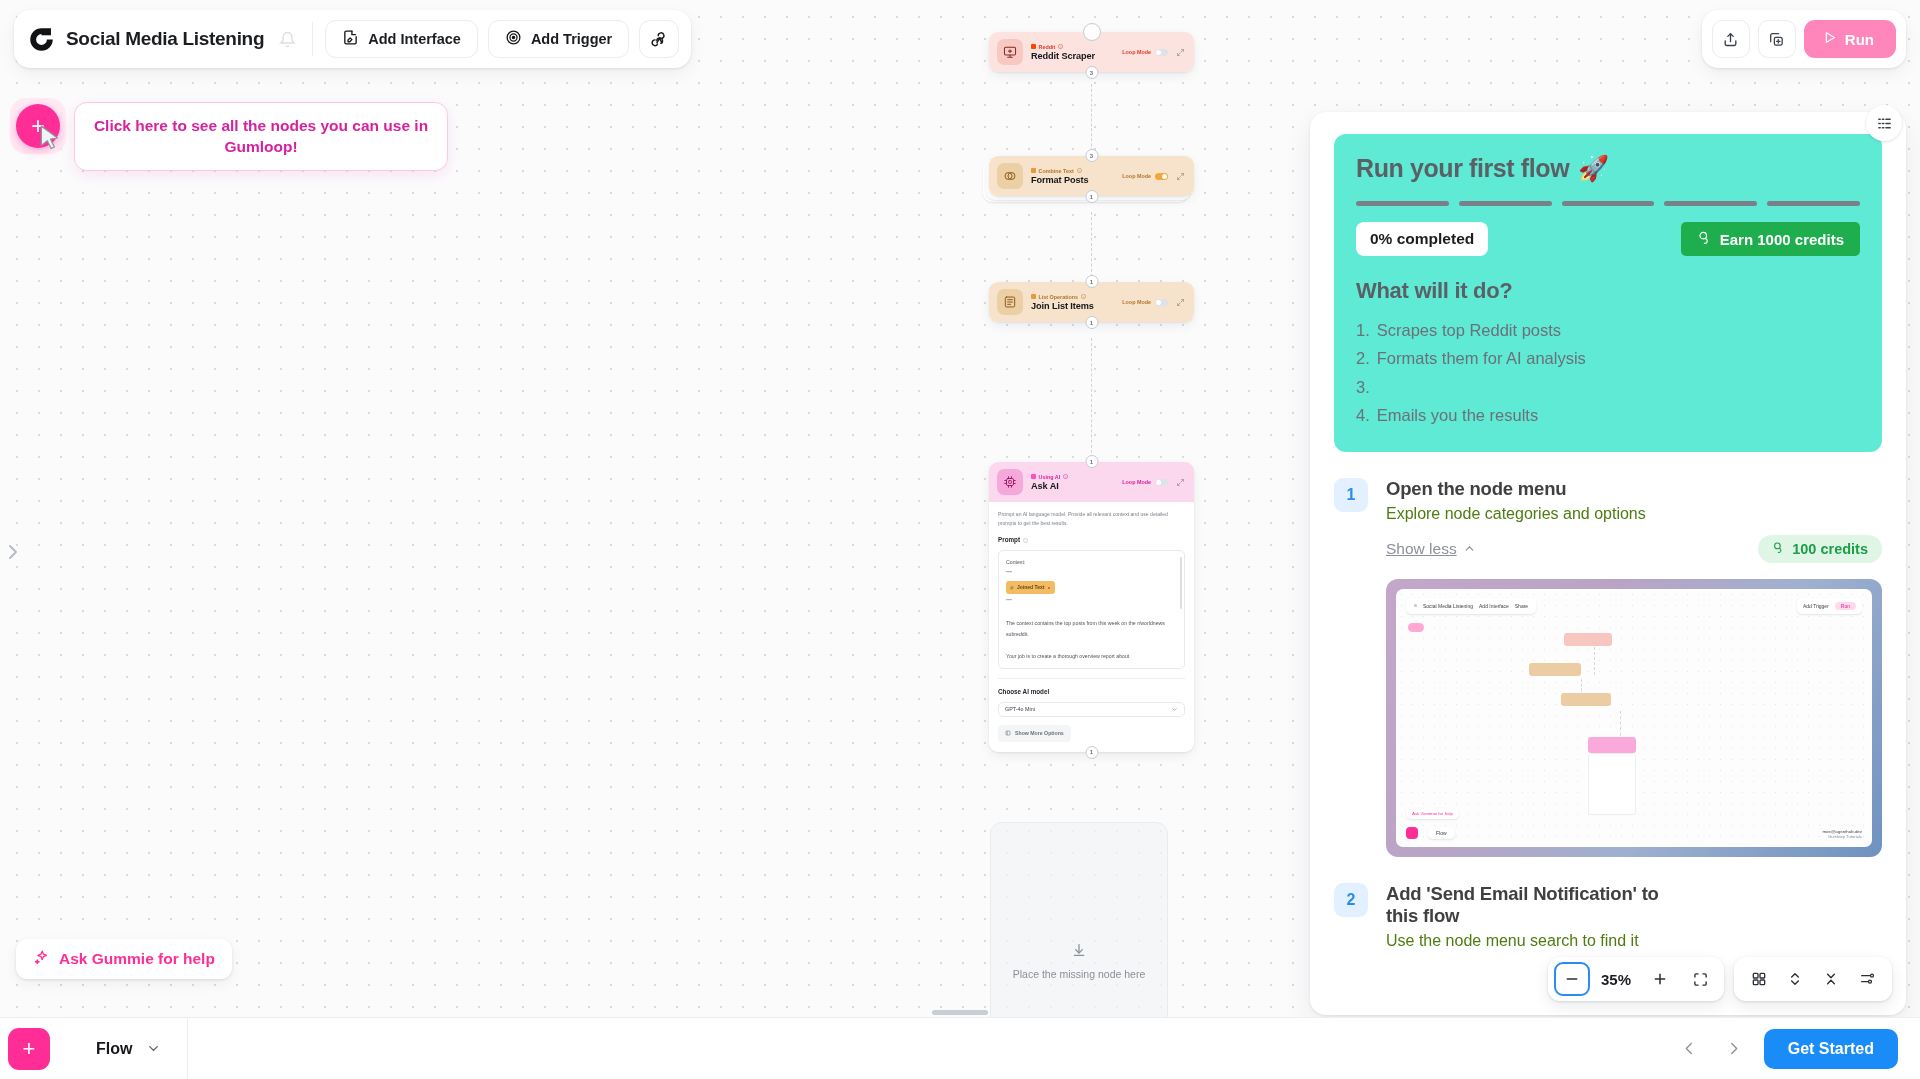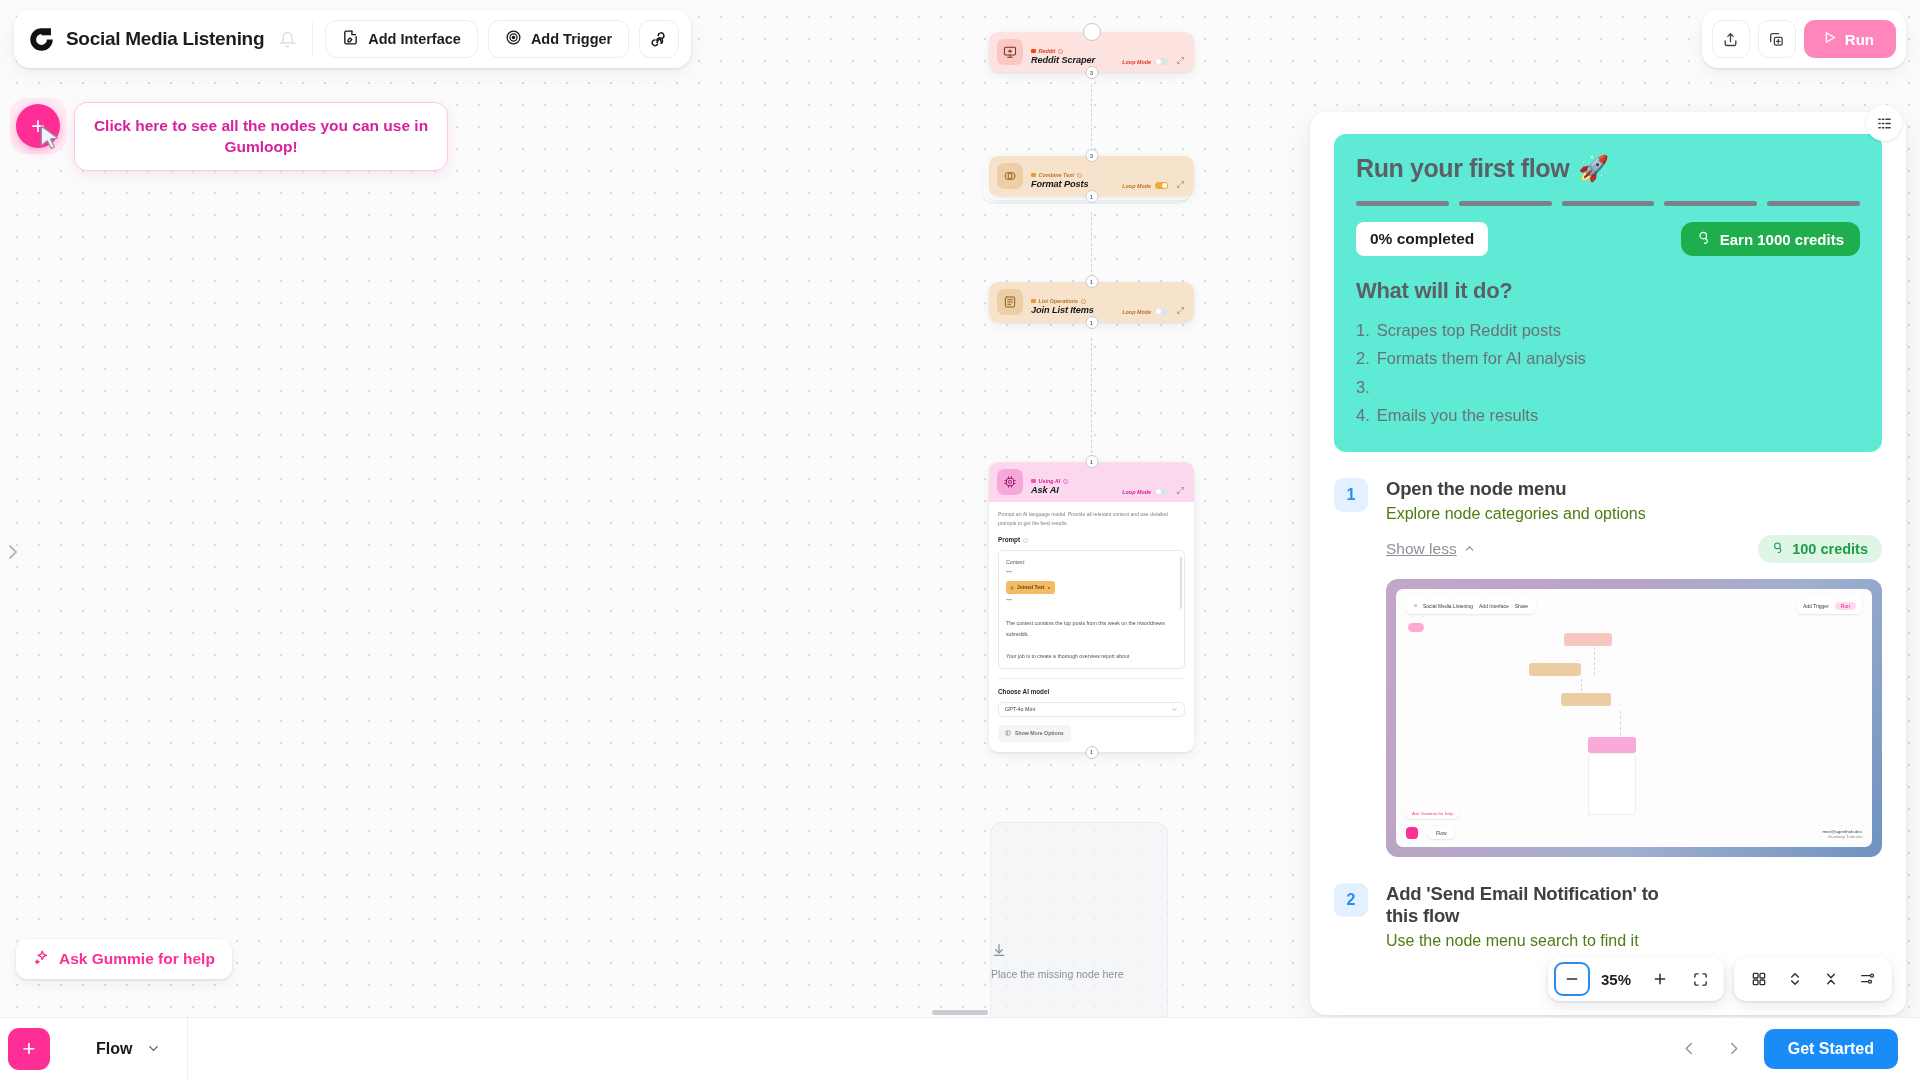--- a/index.html
+++ b/index.html
@@ -87,22 +87,22 @@
     color:#b6bbc2;
   }
 
   
   .node {
     position:absolute; border-radius:9px; z-index:10;
     box-shadow:0 1px 2px rgba(16,24,40,.08), 0 4px 12px rgba(16,24,40,.06);
     background:#fff;
   }
   .node-head {
-    display:flex; align-items:flex-end; gap:8px;
-    padding:7px 9px 7px 8px; border-radius:9px 9px 0 0;font-style:italic;
+    display:flex; align-items:center; gap:8px;
+    padding:7px 9px 7px 8px; border-radius:9px 9px 0 0;
   }
   .node.collapsed .node-head { border-radius:9px; }
   .node-icon {
     width:26px; height:26px; border-radius:7px;
     display:flex; align-items:center; justify-content:center; flex:0 0 auto;
   }
   .node-textcol { flex:1 1 auto; min-width:0; }
   .node-cat { display:flex; align-items:center; gap:3px; font-size:5.4px; font-weight:700; }
   .node-cat .sq { width:4.5px; height:4.5px; border-radius:1px; display:inline-block; }
   .node-name { font-size:9.2px; font-weight:700; color:#15171a; margin-top:1px; letter-spacing:-.1px; }
@@ -167,21 +167,21 @@
     margin-top:8px; display:inline-flex; align-items:center; gap:4px;
     background:#f4f5f6; border-radius:4px; padding:4px 7px;
     font-size:5.2px; color:#6b7179; font-weight:600;
   }
   .scroll-thumb { position:absolute; right:2px; top:6px; width:1.6px; height:52px; border-radius:2px; background:#dcdfe3; }
 
   
   #drop-zone {
     position:absolute; left:990px; top:822px; width:178px; height:215px;
     border-radius:12px; background:rgba(243,244,246,.72); border:1px solid #e9ebee;
-    display:flex; flex-direction:column; justify-content:flex-end;
+    display:flex; flex-direction:column; align-items:center; justify-content:flex-end;
     padding-bottom:56px; gap:6px; z-index:8;
   }
   #drop-zone .dz-label { font-size:10.5px; color:#8a9098; }
 
   
   #rpanel {
     position:absolute; right:14px; top:112px; width:596px; bottom:64px;
     background:#fff; border-radius:16px;
     box-shadow:0 1px 3px rgba(16,24,40,.09), 0 10px 30px rgba(16,24,40,.07);
     overflow:hidden; z-index:18;
@@ -192,21 +192,21 @@
     background:#fff; box-shadow:0 1px 3px rgba(16,24,40,.13);
     display:flex; align-items:center; justify-content:center; z-index:30; cursor:pointer;
   }
   .overview-card { background:#5eead4; border-radius:12px; padding:20px 22px 22px; }
   .ov-title { font-size:25px; font-weight:700; color:#5b6067; letter-spacing:-.4px; display:flex; align-items:center; gap:9px; }
   .ov-bars { display:flex; gap:10px; margin:18px 0 16px; }
   .ov-bars span { flex:1; height:5px; border-radius:3px; background:#7a8089; }
   .ov-row { display:flex; align-items:center; justify-content:space-between; }
   .ov-pct { background:#fff; border-radius:8px; padding:8px 14px; font-size:15.5px; font-weight:700; color:#1b1d21; }
   .ov-credits {
-    background:#1fae4d; color:#fff; border-radius:12px; padding:8px 16px;
+    background:#1fae4d; color:#fff; border-radius:5px; padding:8px 16px;
     font-size:15px; font-weight:600; display:flex; align-items:center; gap:8px; cursor:pointer;
   }
   .ov-sub { font-size:22px; font-weight:700; color:#5b6067; margin:22px 0 12px; letter-spacing:-.3px; }
   .ov-list { list-style:none; }
   .ov-list li { font-size:16.5px; color:#6b7178; line-height:1.72; display:flex; gap:7px; }
   .ov-list li .num { color:#6b7178; }
 
   .step { display:flex; gap:18px; margin-top:26px; }
   .step-num {
     width:34px; height:34px; border-radius:9px; background:#e2f0ff; color:#2b8cf0;

